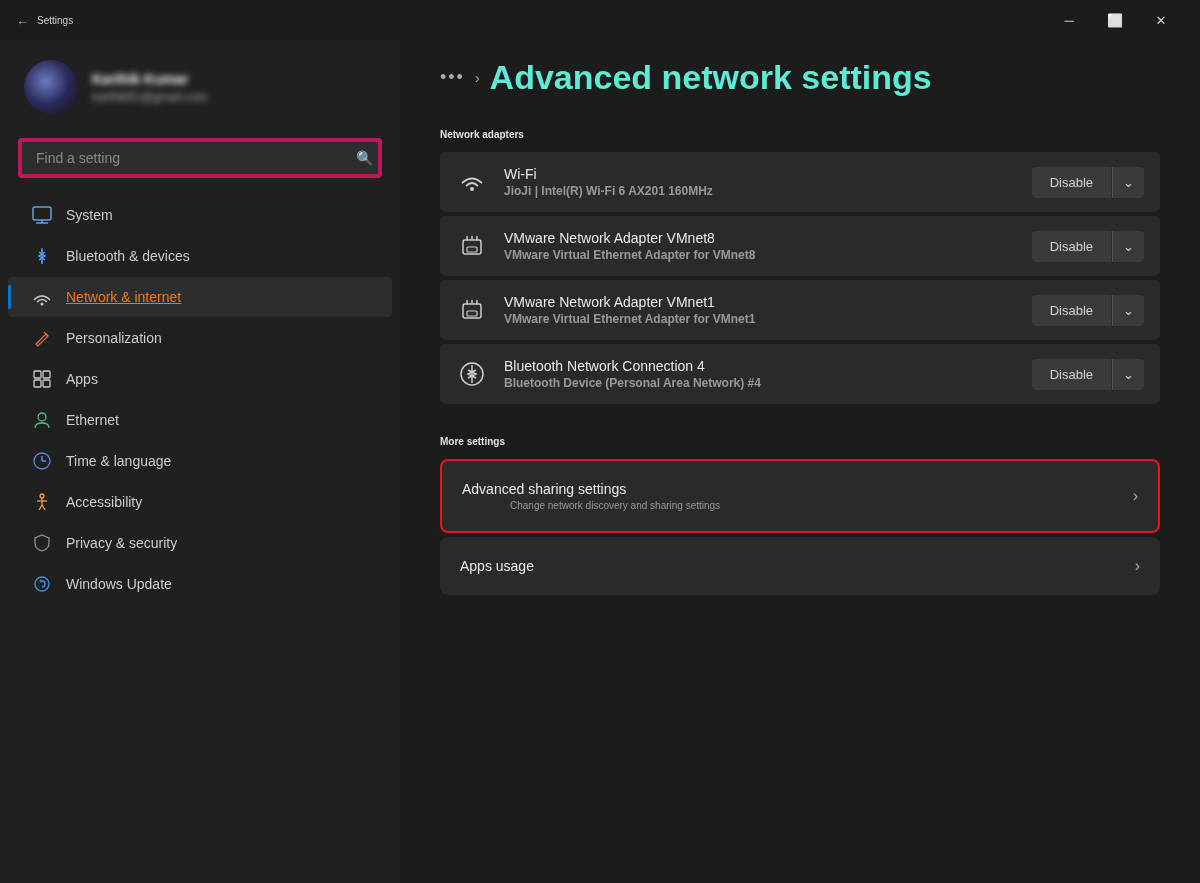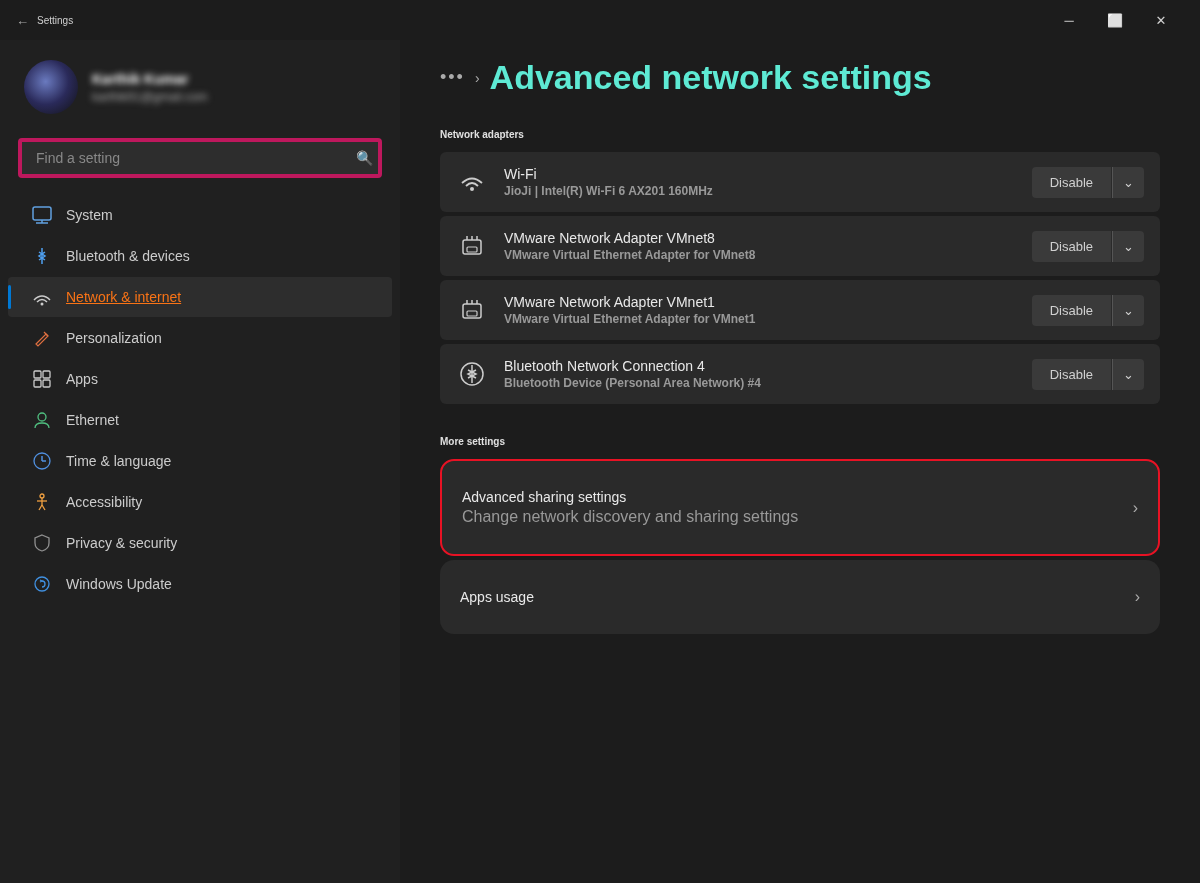--- a/index.html
+++ b/index.html
@@ -222,33 +222,33 @@
       color: #d0d0d0;
       padding: 8px 10px;
       font-size: 13px;
       cursor: pointer;
       border-radius: 0 4px 4px 0;
     }
 
     .more-settings-list { display: flex; flex-direction: column; gap: 4px; }
     .settings-row {
       background: #2a2a2a;
-      border-radius: 14px;
-      display: flex;
-      align-items: center;
-      padding: 28px 20px;
+      border-radius: 8px;
+      display: flex;
+      align-items: center;
+      padding: 20px 20px;
       cursor: pointer;
     }
     .settings-row.highlighted {
       border: 2px solid #e81224;
       background: #2a2a2a;
     }
     .settings-row-info { flex: 1; }
     .settings-row-title { font-size: 14px; font-weight: 500; color: #e8e8e8; }
-    .settings-row-desc { font-size: 16px; color: #999; margin-top: 3px; }
+    .settings-row-desc { font-size: 10px; color: #999; margin-top: 3px; margin-left: 48px; }
     .settings-row-arrow { color: #aaa; font-size: 16px; }
   </style>
 </head>
 <body>
 
 <div class="window">
 
   <div class="titlebar">
     <div class="titlebar-left">
       <span style="font-size:13px;color:#aaa;">←</span>

